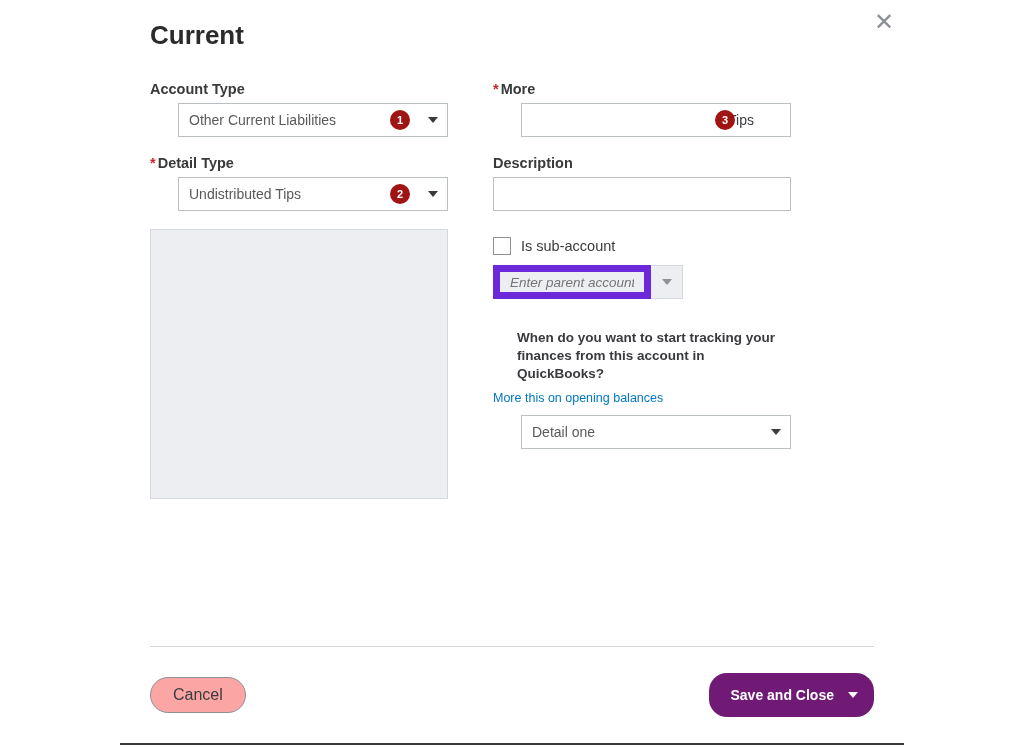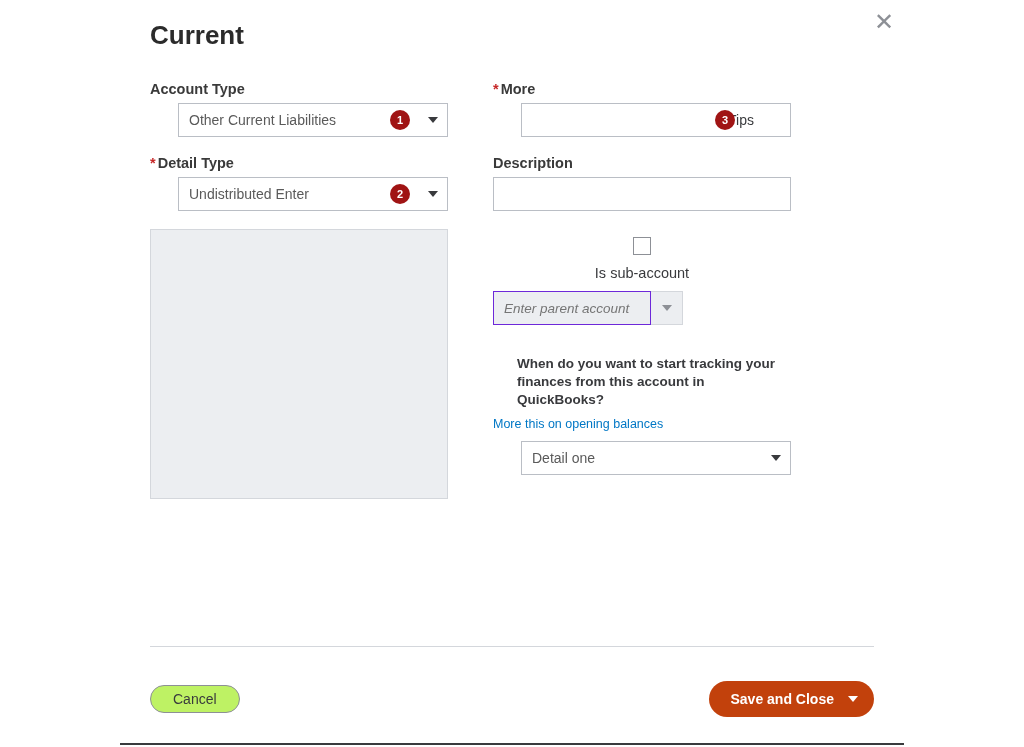--- a/index.html
+++ b/index.html
@@ -97,41 +97,40 @@
     border: 1px solid #d4d7dc;
     background: #eceef1;
     overflow-y: scroll;
   }
   .sub-row {
     display: flex;
     align-items: center;
     gap: 10px;
     margin-top: 26px;
     margin-bottom: 10px;
-    flex-direction: column;
   }
   .chk {
     width: 18px;
     height: 18px;
     border: 1px solid #8d9096;
     background: #fff;
     cursor: pointer;
   }
   .sub-label {
     font-size: 14.5px;
     color: #393a3d;
   }
   .parent-wrap {
     display: flex;
     margin-bottom: 30px;
   }
   .parent-in {
     width: 158px;
     height: 34px;
-    border: 1px solid #6d28d9;
+    border: 7px solid #6d28d9;
     background: #eceef1;
     font-style: italic;
     font-size: 13.5px;
     color: #8d9096;
     padding: 0 10px;
     font-family: inherit;
   }
   .parent-btn {
     width: 32px;
     height: 34px;
@@ -170,36 +169,36 @@
   .footer {
     position: absolute;
     left: 150px;
     right: 150px;
     bottom: 30px;
     display: flex;
     justify-content: space-between;
     align-items: center;
   }
   .btn-cancel {
-    height: 28px;
+    height: 36px;
     padding: 0 22px;
     border: 1px solid #8d9096;
     border-radius: 18px;
-    background: #bef264;
-    font-size: 14px;
+    background: #fca5a5;
+    font-size: 16px;
     color: #393a3d;
     cursor: pointer;
     font-family: inherit;
   }
   .btn-save {
-    height: 36px;
+    height: 44px;
     padding: 0 40px 0 22px;
     border: none;
     border-radius: 18px;
-    background: #c2410c;
+    background: #701a75;
     color: #fff;
     font-size: 14px;
     font-weight: 600;
     cursor: pointer;
     position: relative;
     font-family: inherit;
   }
   .btn-save .caret {
     right: 16px;
     border-top-color: #fff;
@@ -230,21 +229,21 @@
         <div class="control-wrap">
           <button class="select">Other Current Liabilities</button>
           <span class="step-badge badge-left">1</span>
           <span class="caret"></span>
         </div>
       </div>
 
       <div class="field">
         <label class="field-label"><span class="req">*</span><span>Detail Type</span></label>
         <div class="control-wrap">
-          <button class="select">Undistributed Enter</button>
+          <button class="select">Undistributed Tips</button>
           <span class="step-badge badge-left">2</span>
           <span class="caret"></span>
         </div>
       </div>
 
       <div class="info-box"></div>
 
     </div>
 
     <div class="col">

